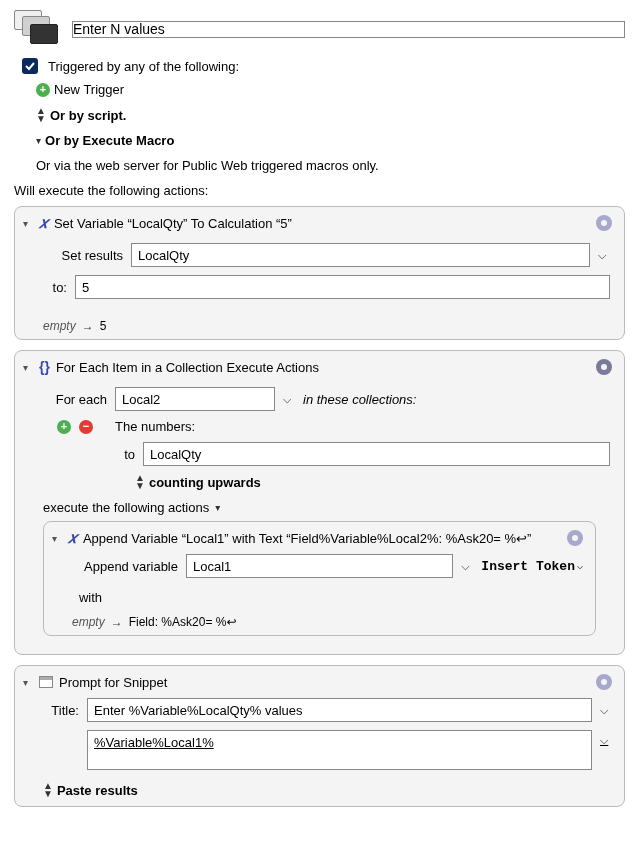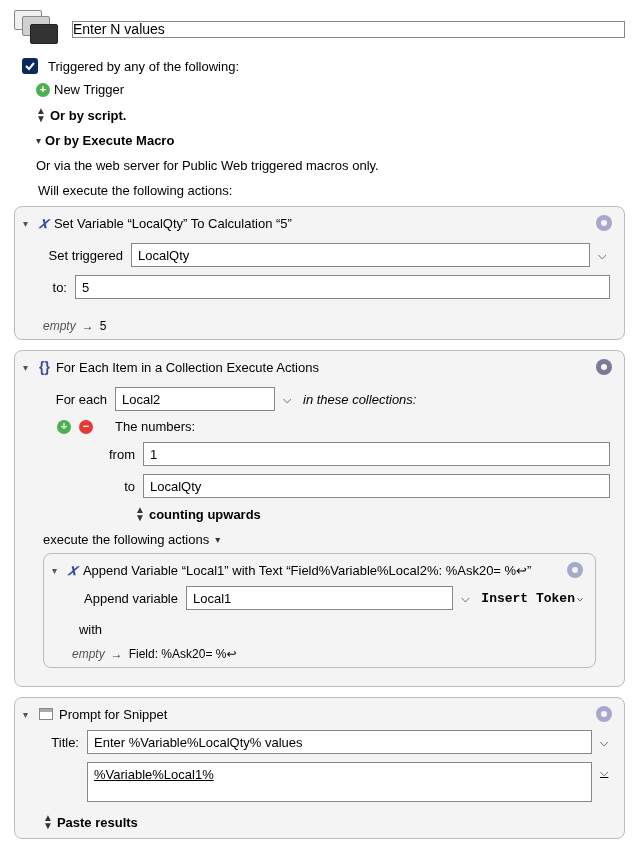--- a/index.html
+++ b/index.html
@@ -24,21 +24,21 @@
   .checkbox-row { display: flex; align-items: center; gap: 10px; margin-left: 8px; margin-bottom: 8px; }
   .checkbox { width: 16px; height: 16px; background: #0a2a5e; border-radius: 3px; display: flex; align-items: center; justify-content: center; }
   .checkbox svg { width: 12px; height: 12px; }
   .trigger-list { margin-left: 22px; }
   .trigger-item { display: flex; align-items: center; gap: 4px; margin-bottom: 10px; }
   .add-icon { width: 14px; height: 14px; border-radius: 50%; background: #4caf50; display: flex; align-items: center; justify-content: center; color: #fff; font-size: 11px; font-weight: bold; line-height: 1; }
   .remove-icon { width: 14px; height: 14px; border-radius: 50%; background: #e53935; display: flex; align-items: center; justify-content: center; color: #fff; font-size: 11px; font-weight: bold; line-height: 1; }
   .updown-icon { display: inline-block; font-size: 10px; line-height: 8px; vertical-align: middle; color: #333; }
   .chevron-down { display: inline-block; font-size: 10px; color: #333; }
   .bold { font-weight: 600; }
-  .section-label { margin-top: 6px; margin-bottom: 8px; margin-left: 24px; }
+  .section-label { margin-top: 6px; margin-bottom: 8px; }
   .action-block {
     border: 1px solid #bbb; border-radius: 8px;
     background: #f4f4f4; margin-bottom: 10px;
     padding: 0; position: relative;
   }
   .action-header {
     display: flex; align-items: center; gap: 6px;
     padding: 6px 10px 6px 8px;
   }
   .disclosure { font-size: 10px; color: #555; width: 10px; }
@@ -134,21 +134,21 @@
     <span>Set Variable “LocalQty” To Calculation “5”</span>
     <span class="gear-icon light-gear">
       <svg class="gear-svg" viewBox="0 0 20 20">
           <circle class="gear-path" cx="10" cy="10" r="8"></circle>
           <circle cx="10" cy="10" r="3" fill="#f4f4f4"></circle>
         </svg>
     </span>
   </div>
   <div class="action-body">
     <div class="form-row">
-      <span class="form-label">Set triggered</span>
+      <span class="form-label">Set results</span>
       <input class="text-input" type="text" value="LocalQty" style="">
       <span class="dropdown-caret">⌵</span>
     </div>
     <div class="form-row">
       <span class="form-label short">to:</span>
       <input class="text-input" type="text" value="5" style="">
     </div>
   </div>
   <div class="status-row">
     <span>empty</span>
@@ -173,24 +173,20 @@
     <div class="form-row" style="margin-left:14px;">
       <span class="form-label med">For each</span>
       <input class="text-input" style="max-width: 160px;" type="text" value="Local2">
       <span class="dropdown-caret">⌵</span>
       <span class="plain-text">in these collections:</span>
     </div>
     <div class="collection-row">
       <span class="add-icon">+</span>
       <span class="remove-icon">−</span>
       <span class="numbers-label">The numbers:</span>
-    </div>
-    <div class="indent-input-row">
-      <span class="form-label">from</span>
-      <input class="text-input" type="text" value="1" style="">
     </div>
     <div class="indent-input-row">
       <span class="form-label">to</span>
       <input class="text-input" type="text" value="LocalQty" style="">
     </div>
     <div class="counting-row">
       <span class="updown-icon">▲<br>▼</span>
       <span class="bold">counting upwards</span>
     </div>
     <div class="exec-row">

